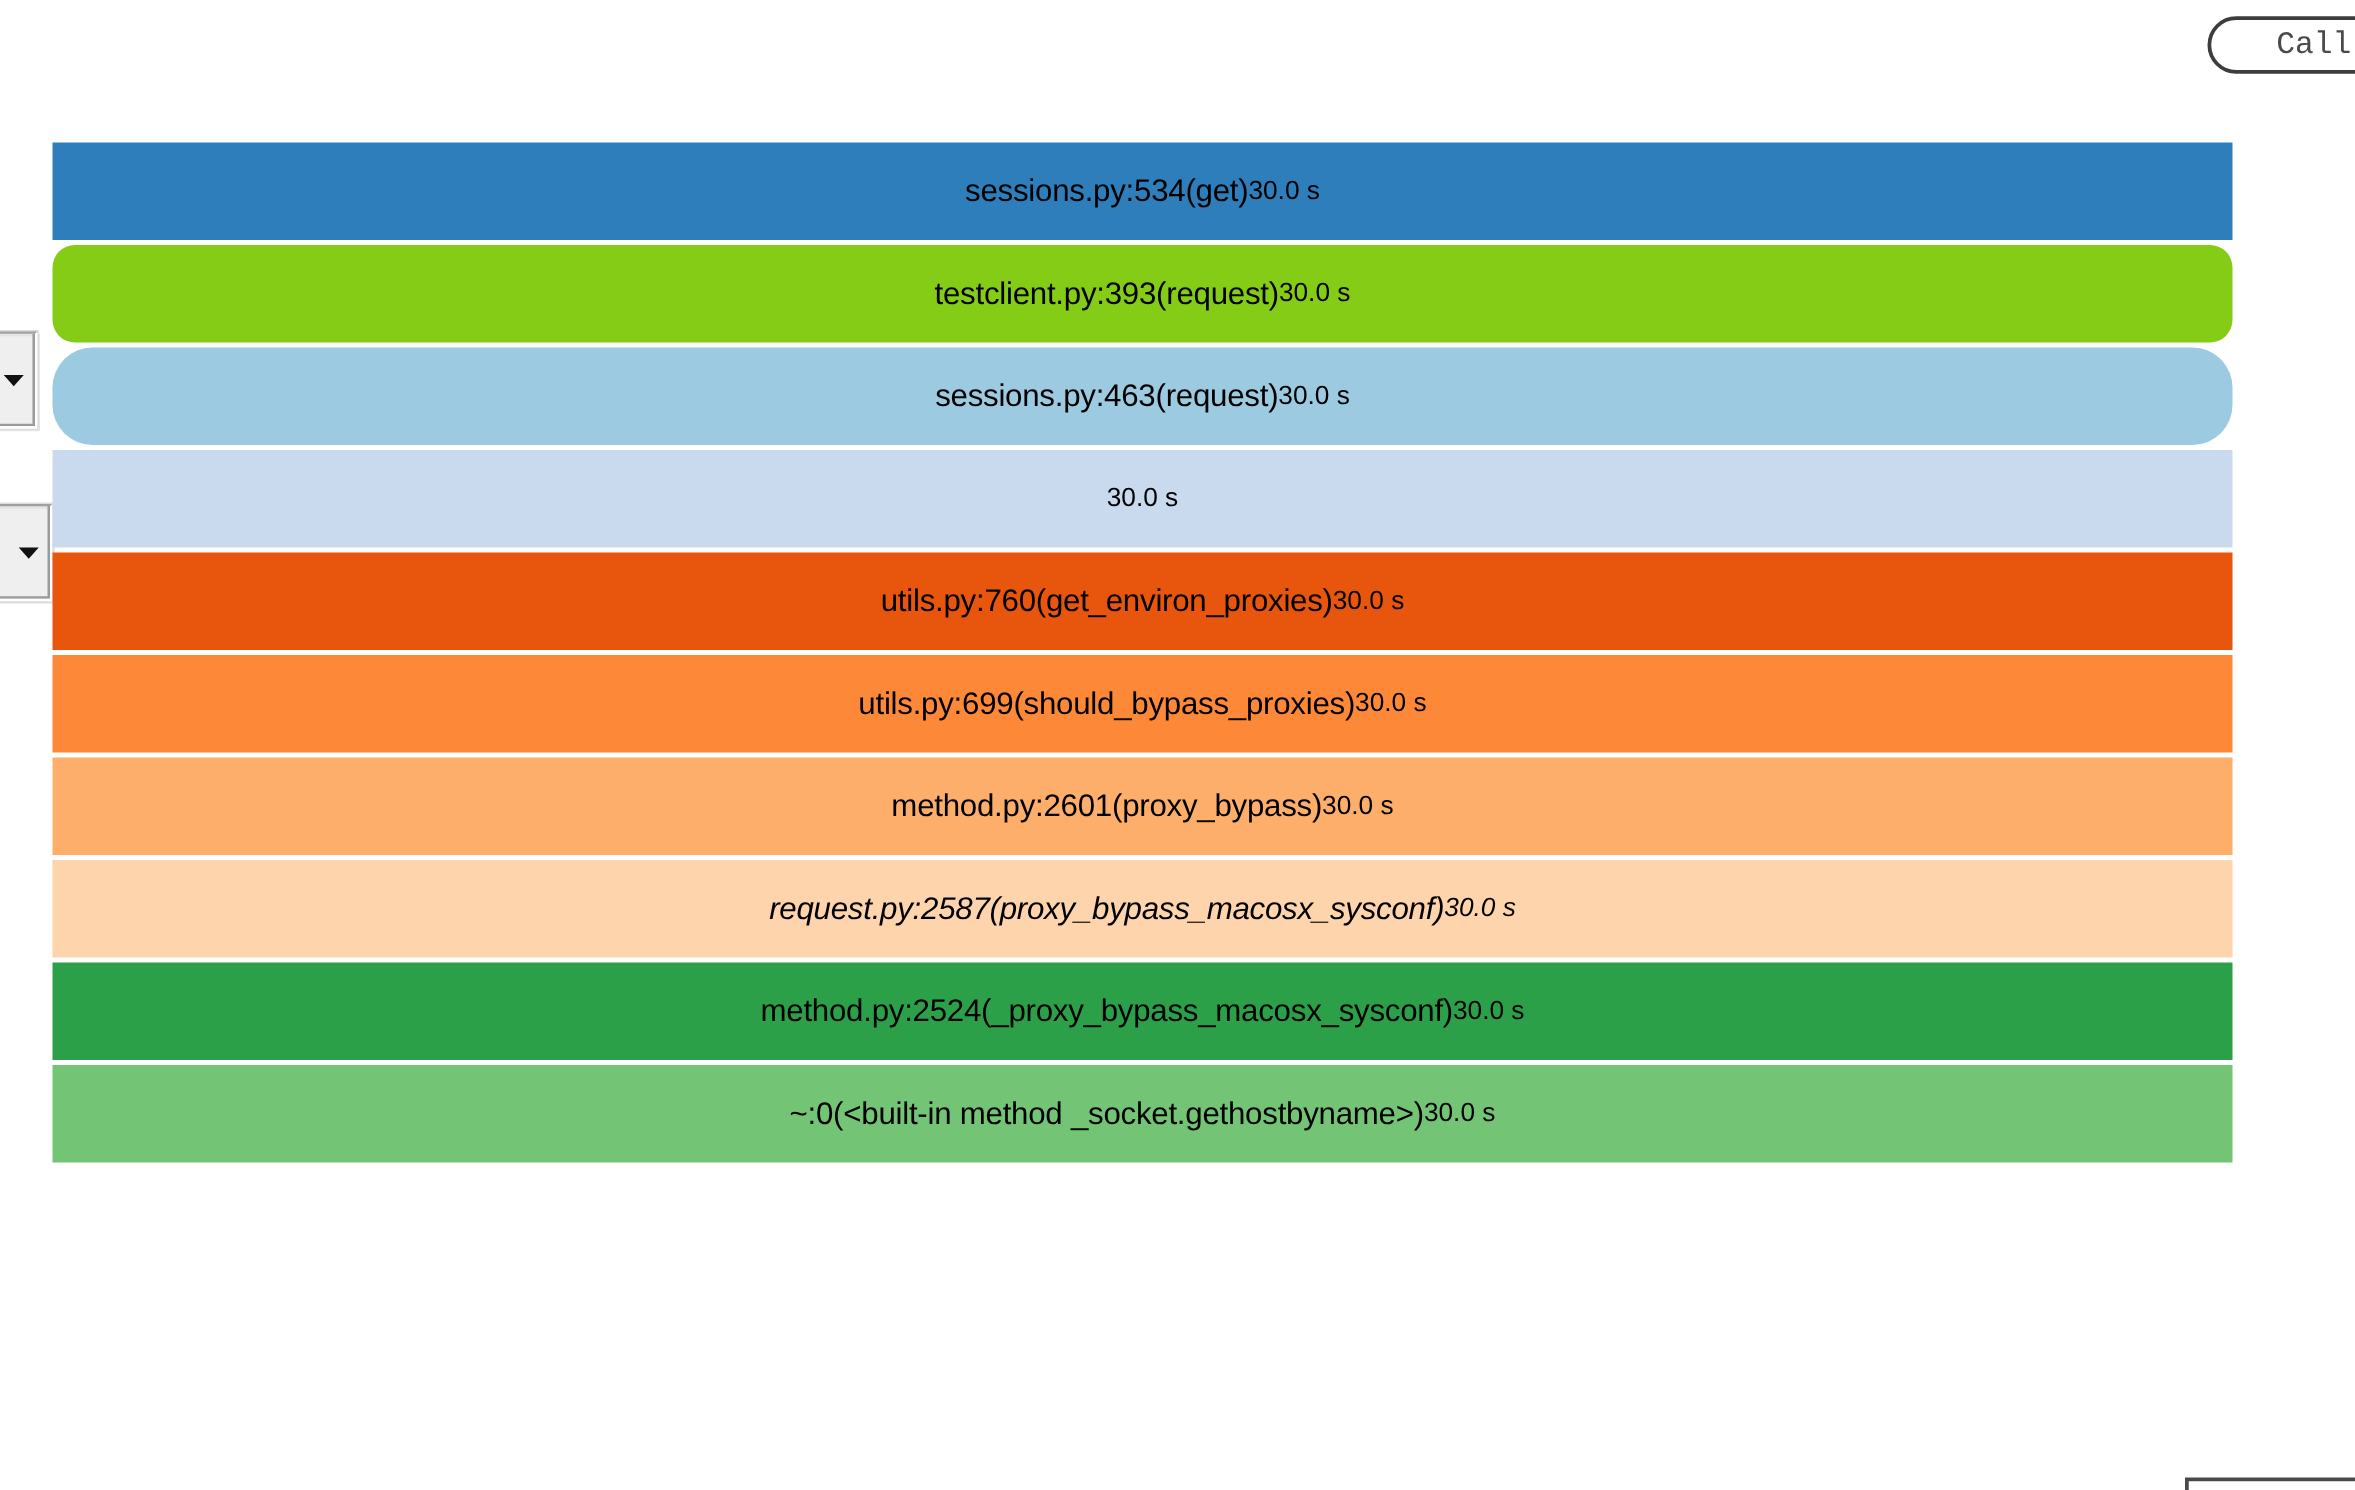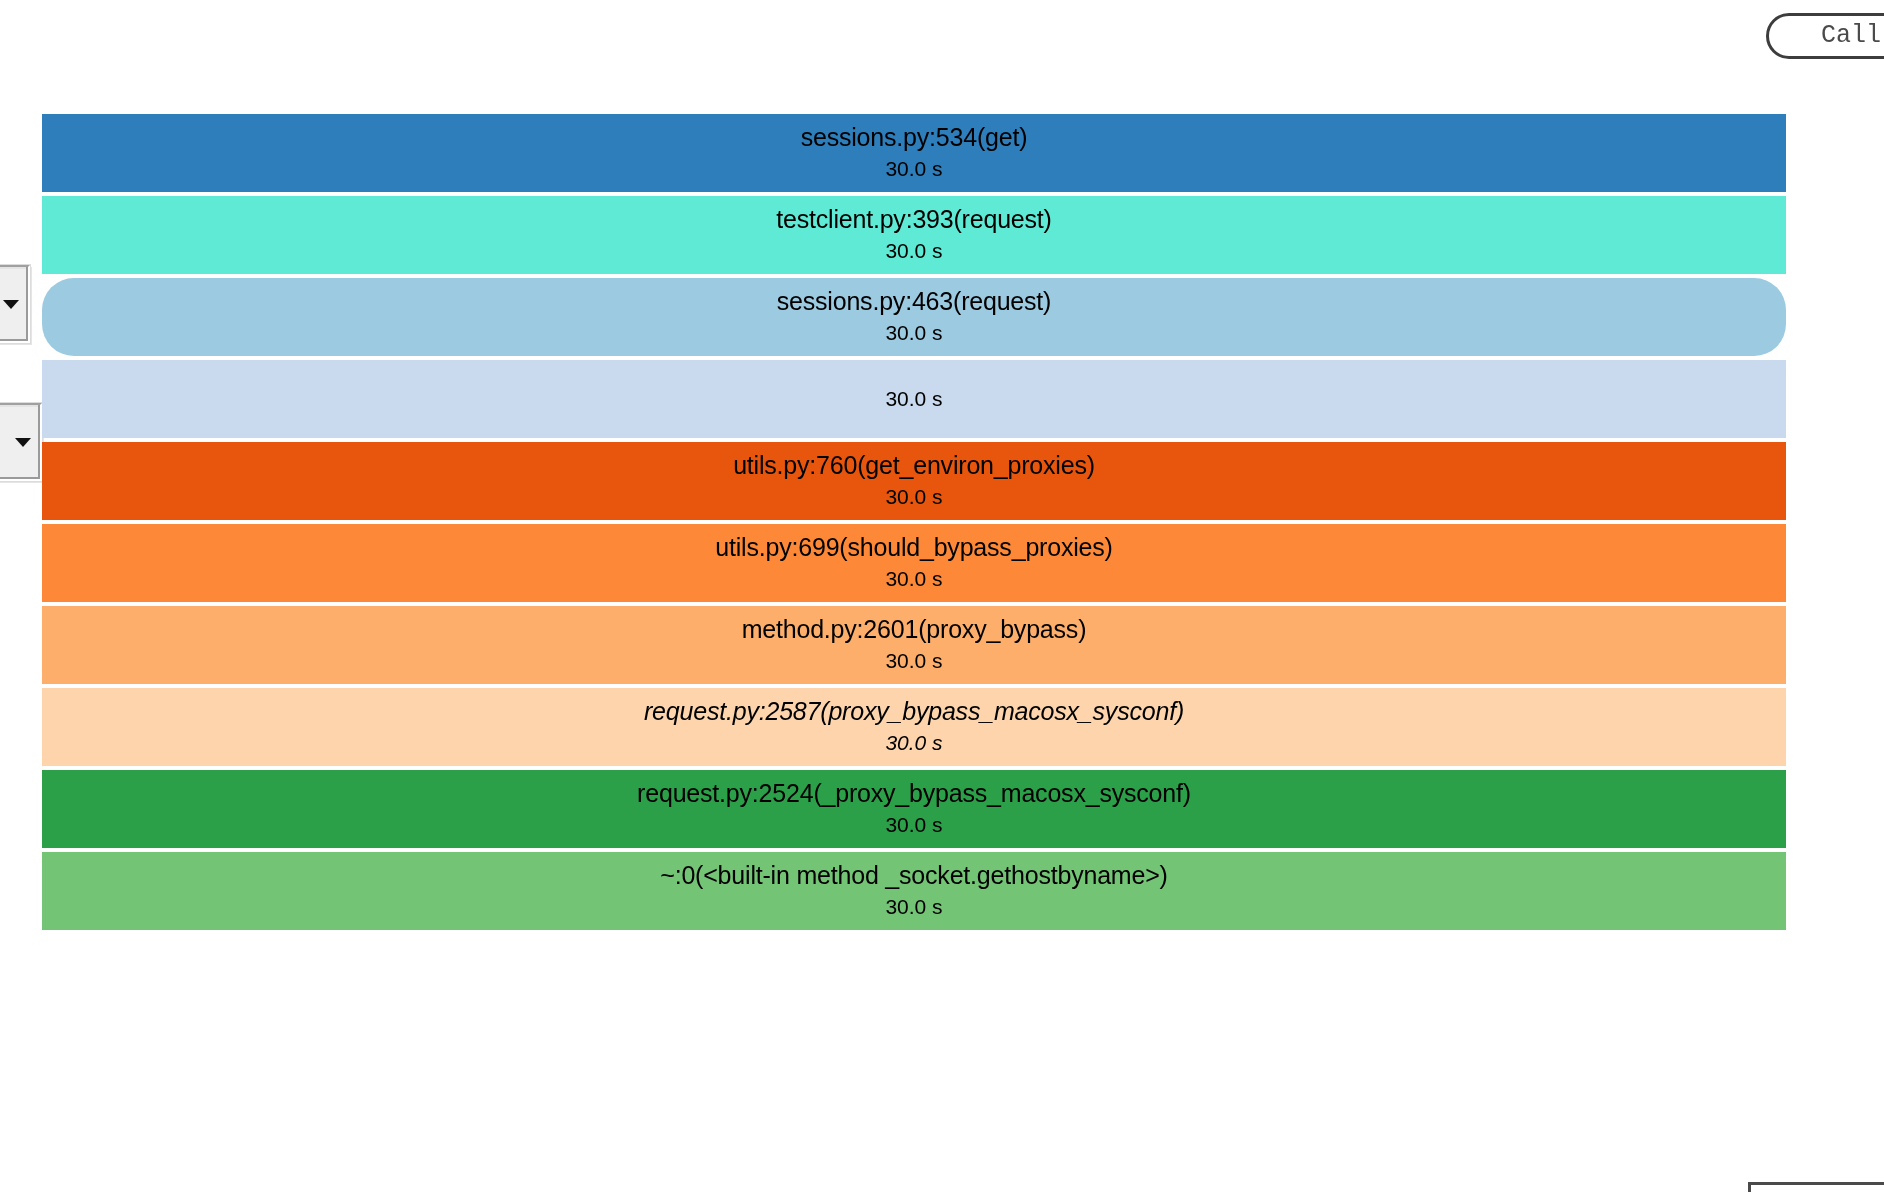--- a/index.html
+++ b/index.html
@@ -60,21 +60,21 @@
     left: 42px; top: 114px;
     width: 1744px;
   }
   .frame {
     position: relative;
     box-sizing: border-box;
     width: 100%;
     height: 78px;
     margin-bottom: 4px;
     display: flex;
-    flex-direction: column;
+    flex-direction: row;
     align-items: center;
     justify-content: center;
     cursor: pointer;
     overflow: hidden;
   }
   .frame .fn {
     color: #000000;
     font-size: 25px;
     line-height: 32px;
     white-space: nowrap;
@@ -114,21 +114,21 @@
 
   <div class="edge-select" id="select-b">
     <span class="arrow"></span>
   </div>
 
   <div id="flame">
       <div class="frame" style="background: rgb(46, 126, 187);">
         <div class="fn">sessions.py:534(get)</div>
         <div class="tm">30.0 s</div>
       </div>
-      <div class="frame" style="background: #5eead4;">
+      <div class="frame" style="background: #84cc16; border-radius: 18px;">
         <div class="fn">testclient.py:393(request)</div>
         <div class="tm">30.0 s</div>
       </div>
       <div class="frame" style="background: rgb(155, 202, 225); border-radius: 32px;">
         <div class="fn">sessions.py:463(request)</div>
         <div class="tm">30.0 s</div>
       </div>
       <div class="frame" style="background: rgb(201, 218, 238);">
         <div class="tm">30.0 s</div>
       </div>
@@ -142,21 +142,21 @@
       </div>
       <div class="frame" style="background: rgb(253, 174, 107);">
         <div class="fn">method.py:2601(proxy_bypass)</div>
         <div class="tm">30.0 s</div>
       </div>
       <div class="frame" style="background: rgb(253, 212, 171); font-style: italic;">
         <div class="fn">request.py:2587(proxy_bypass_macosx_sysconf)</div>
         <div class="tm">30.0 s</div>
       </div>
       <div class="frame" style="background: rgb(44, 160, 72);">
-        <div class="fn">request.py:2524(_proxy_bypass_macosx_sysconf)</div>
+        <div class="fn">method.py:2524(_proxy_bypass_macosx_sysconf)</div>
         <div class="tm">30.0 s</div>
       </div>
       <div class="frame" style="background: rgb(116, 196, 118);">
         <div class="fn">~:0(&lt;built-in method _socket.gethostbyname&gt;)</div>
         <div class="tm">30.0 s</div>
       </div>
     </div>
 
   <input class="edge-input" placeholder="" style="">
 

